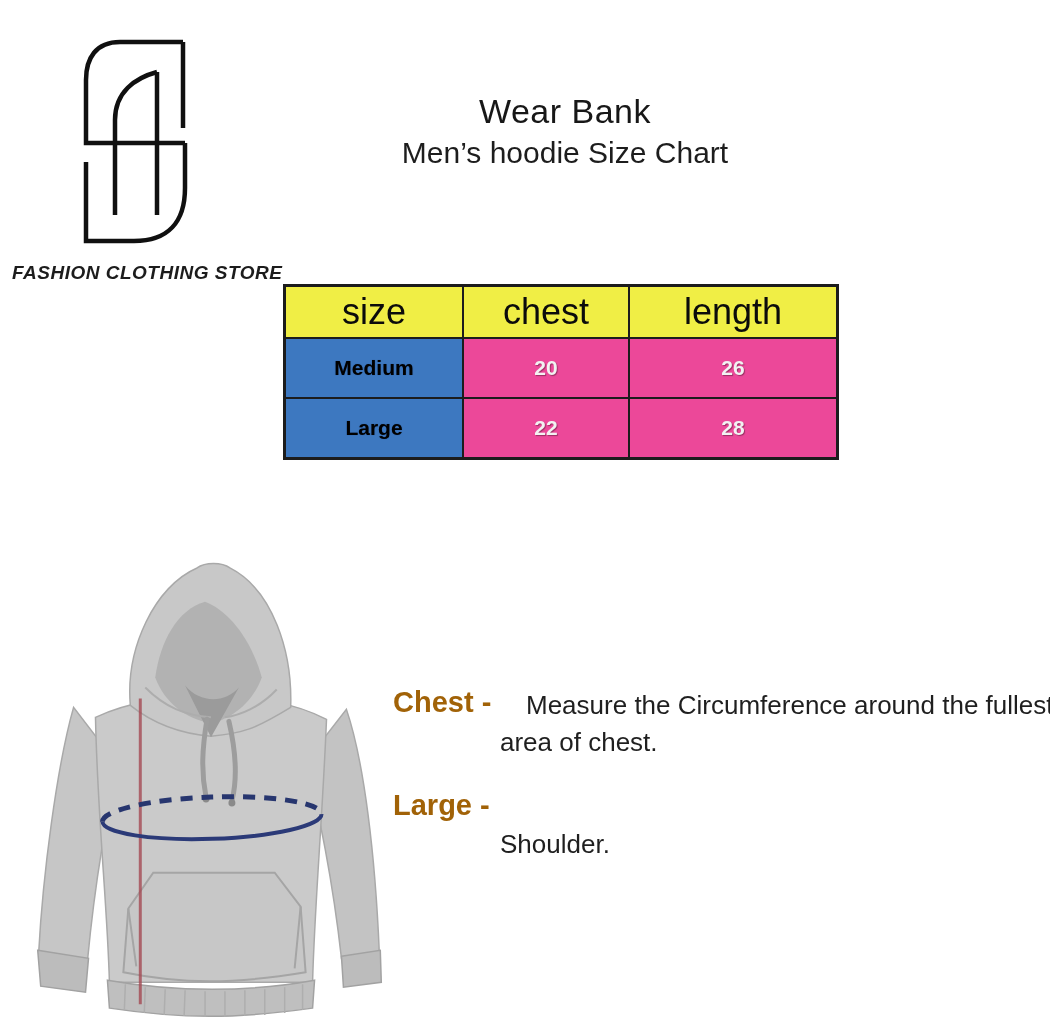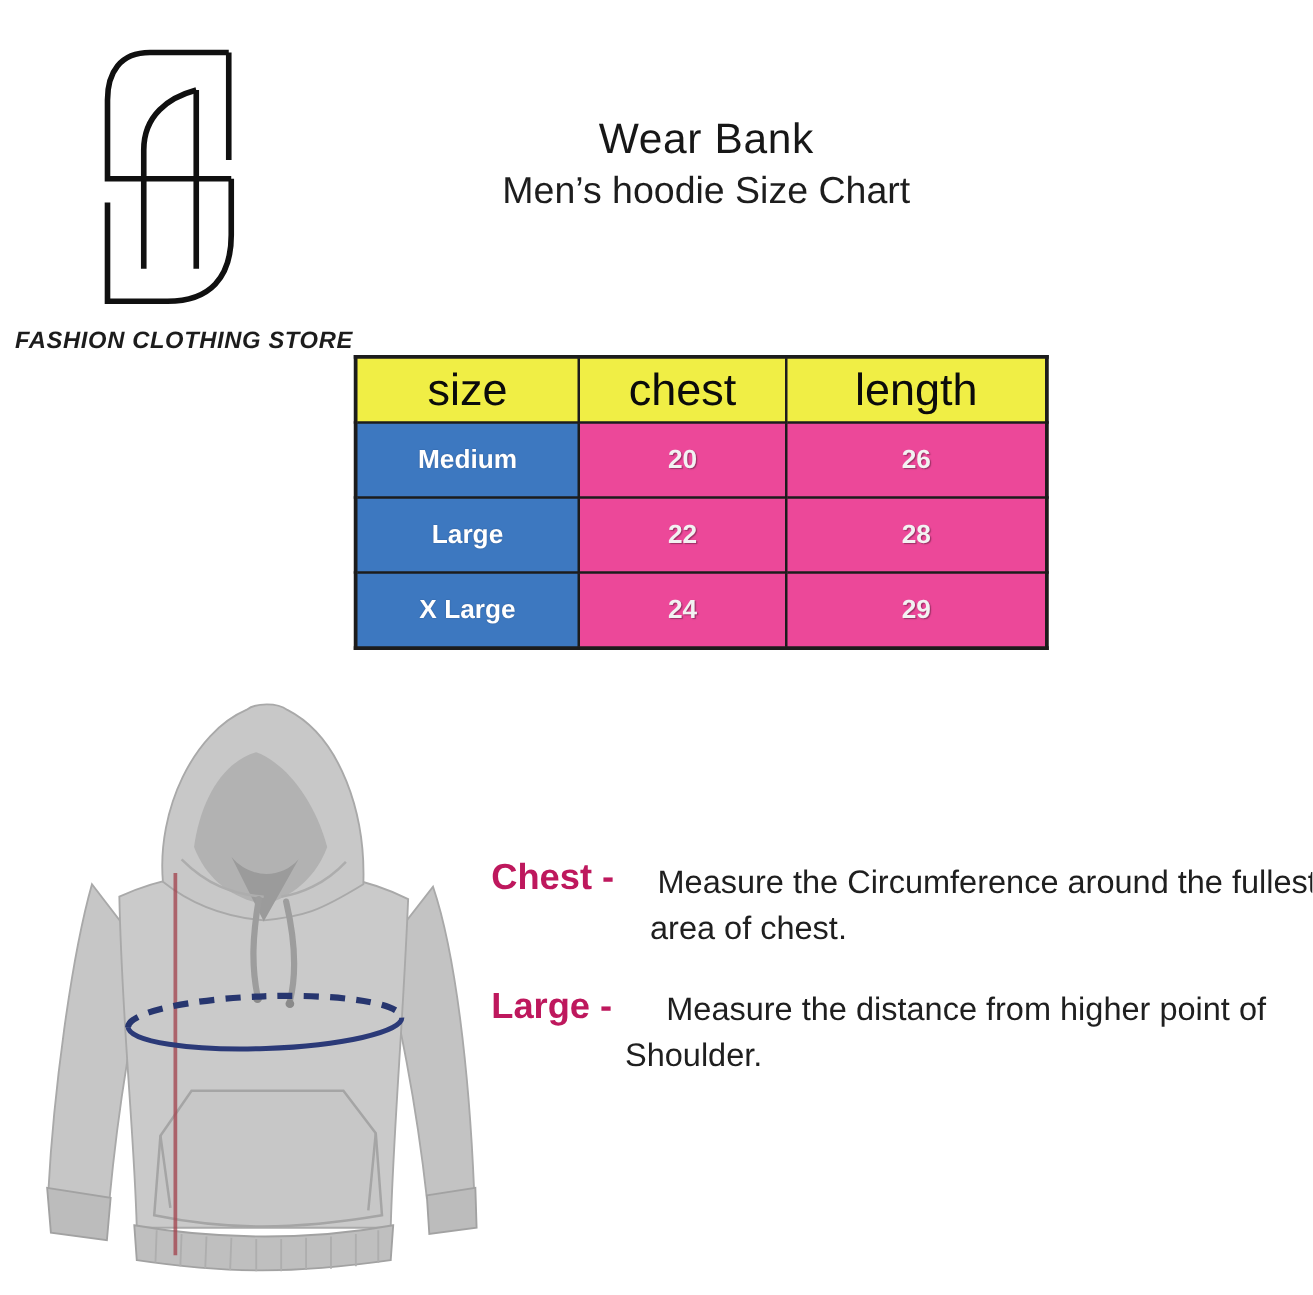--- a/index.html
+++ b/index.html
@@ -33,34 +33,34 @@
     border:2px solid #1c1c1c;text-align:center;vertical-align:middle;padding:0;
   }
   #size-table th{
     background:#f0ee45;color:#0b0b0b;font-weight:400;font-size:36px;height:50px;
   }
   .col-size{width:176px;margin-left:16px;}
   .col-chest{width:164px;}
   .col-length{width:206px;}
   #size-table td{height:58px;}
   td.size-cell{
-    background:#3d78c0;color:#ffffff;font-weight:700;font-size:21px;
+    background:#3d78c0;color:#000000;font-weight:700;font-size:21px;
     text-shadow:0 0 1px rgba(0,0,30,.4);
     margin-top:42px;
   }
   td.value-cell{
     background:#ec4899;color:#f2f2f2;font-weight:700;font-size:21px;
     text-shadow:1px 1px 1px rgba(0,0,0,.35);
   }
 
   
   #hoodie{position:absolute;left:25px;top:558px;width:370px;height:478px;}
 
   
-  .note-label{position:absolute;font-weight:700;font-size:29px;color:#be185d;white-space:nowrap;}
+  .note-label{position:absolute;font-weight:700;font-size:29px;color:#a16207;white-space:nowrap;}
   .note-text{position:absolute;font-weight:400;font-size:26px;color:#1f1f1f;white-space:nowrap;}
 </style>
 </head>
 <body>
 
 <div id="canvas">
 
   <svg id="logo" viewBox="0 0 135 220" fill="none" stroke="#101010" stroke-width="4.5">
     <path d="M123,12 H60 C36,12 26,28 26,50 V113 H125"></path>
     <path d="M123,12 V98"></path>
@@ -82,25 +82,20 @@
       </tr>
       <tr>
         <td class="size-cell">Medium</td>
         <td class="value-cell">20</td>
         <td class="value-cell">26</td>
       </tr>
       <tr>
         <td class="size-cell">Large</td>
         <td class="value-cell">22</td>
         <td class="value-cell">28</td>
-      </tr>
-      <tr>
-        <td class="size-cell">X Large</td>
-        <td class="value-cell">24</td>
-        <td class="value-cell">29</td>
       </tr>
     </tbody>
   </table>
 
   <svg id="hoodie" viewBox="0 0 370 480">
 
     <path d="M322,152 C340,205 351,300 355,396 L317,402 C309,330 294,248 280,206 Z" fill="#c3c3c3" stroke="#a9a9a9" stroke-width="1.5"></path>
     <path d="M48,150 C31,210 17,320 13,396 L62,404 C69,330 82,248 94,210 Z" fill="#c6c6c6" stroke="#a9a9a9" stroke-width="1.5"></path>
 
     <path d="M12,394 L63,402 L60,436 L15,430 Z" fill="#bcbcbc" stroke="#a2a2a2" stroke-width="1.5"></path>
@@ -126,19 +121,18 @@
 
     <line x1="115" y1="141" x2="115" y2="448" stroke="rgba(164,72,82,0.8)" stroke-width="3"></line>
     <g transform="rotate(-2 187 261)">
       <path d="M77,261 A110,21 0 0 0 297,261" stroke="#2b3a78" stroke-width="4" fill="none"></path>
       <path d="M77,261 A110,21 0 0 1 297,261" stroke="#27366f" stroke-width="5" stroke-dasharray="12 9" fill="none"></path>
     </g>
   </svg>
 
   <div class="note-label" style="left:393px;top:686px;">Chest -</div>
   <div class="note-text" style="left:482px;top:690px;margin-left:44px;">Measure the Circumference around the fullest</div>
-  <div class="note-text" style="left:520px;top:727px;">area of chest.</div>
+  <div class="note-text" style="left:500px;top:727px;">area of chest.</div>
 
   <div class="note-label" style="left:393px;top:789px;">Large -</div>
-  <div class="note-text" style="left:533px;top:792px;">Measure the distance from higher point of</div>
   <div class="note-text" style="left:500px;top:829px;">Shoulder.</div>
 
 </div>
 
 </body></html>

